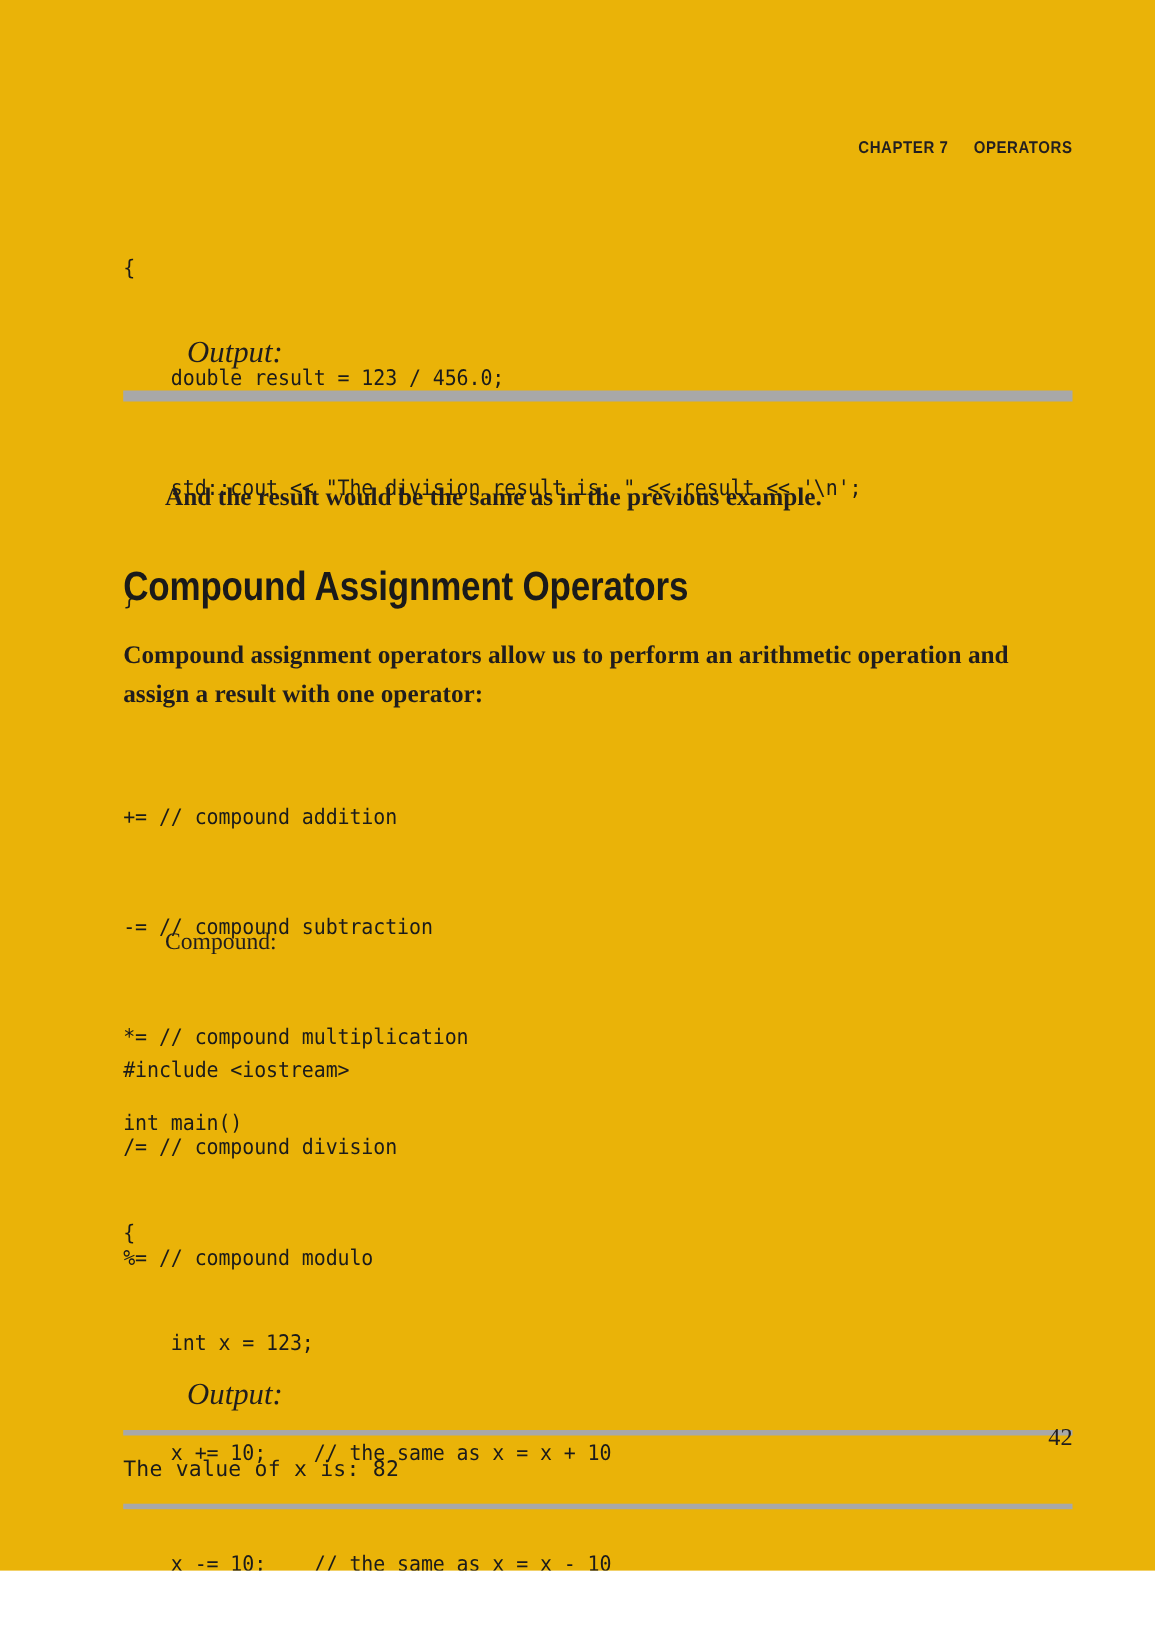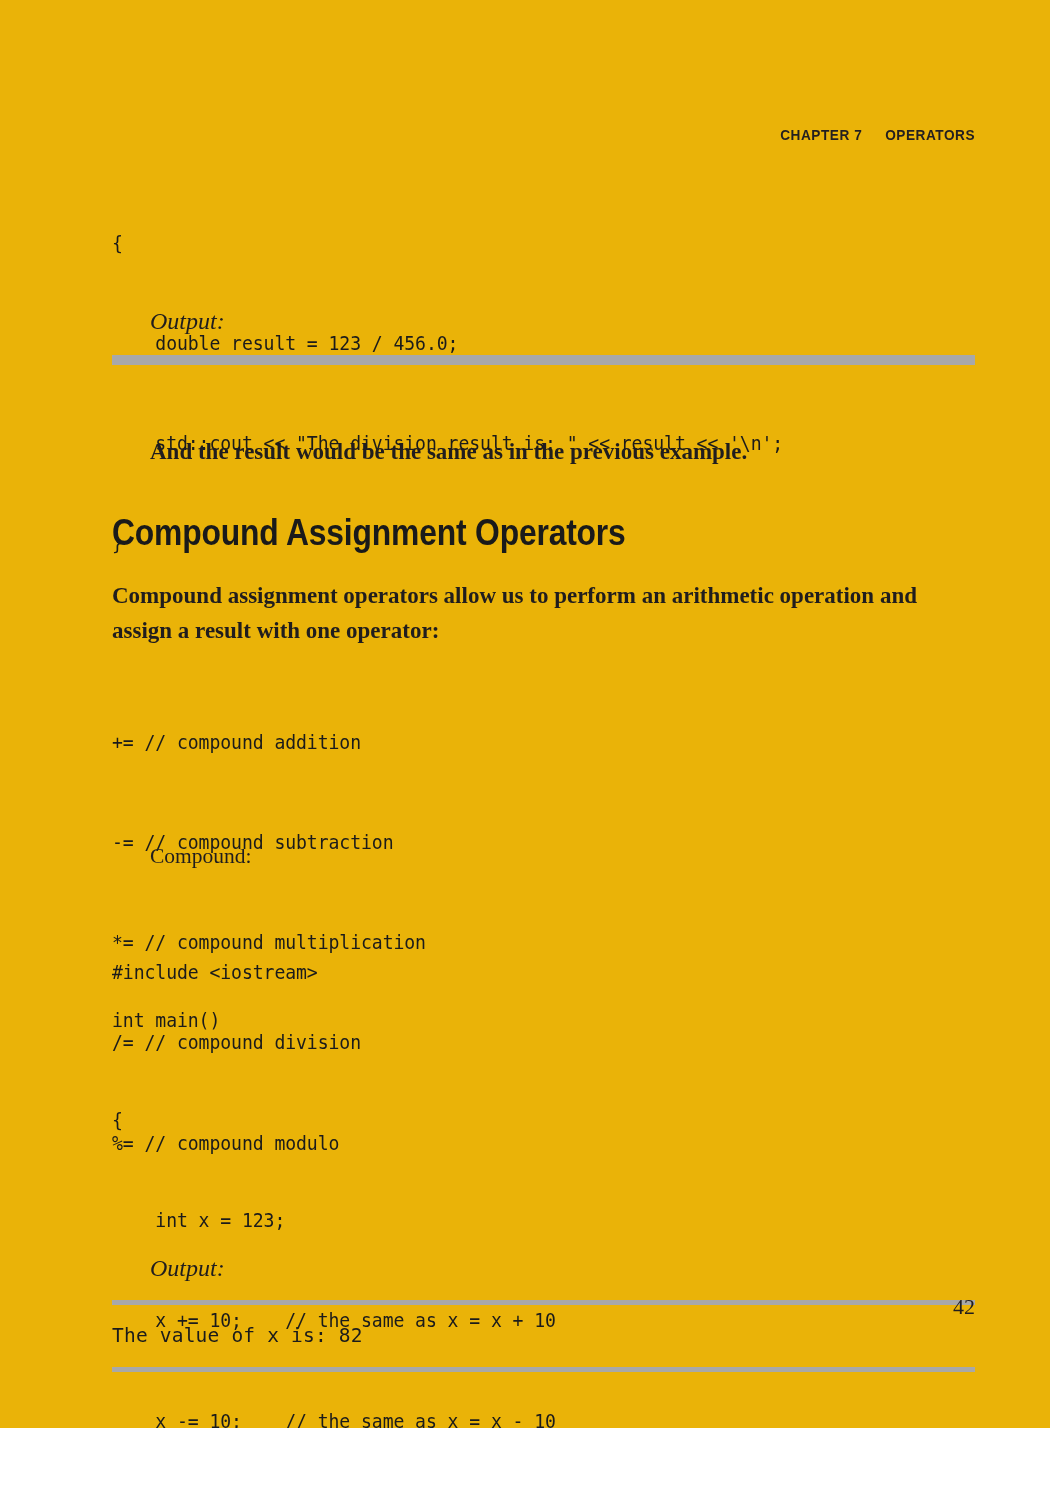--- a/index.html
+++ b/index.html
@@ -60,24 +60,24 @@
     line-height: 35px;
     color: #201d1e;
     margin: 0;
     font-weight: bold;
   }
   .para.indent { text-indent: 38px; }
 
   .label-italic {
     font-family: "Liberation Serif", "DejaVu Serif", serif;
     font-style: italic;
-    font-size: 24px;
+    font-size: 28px;
     line-height: 30px;
     color: #201d1e;
-    margin-left: 38px;
+    margin-left: 58px;
   }
   .label-roman {
     font-family: "Liberation Serif", "DejaVu Serif", serif;
     font-size: 21.5px;
     line-height: 30px;
     color: #201d1e;
     margin-left: 38px;
   }
 
   

